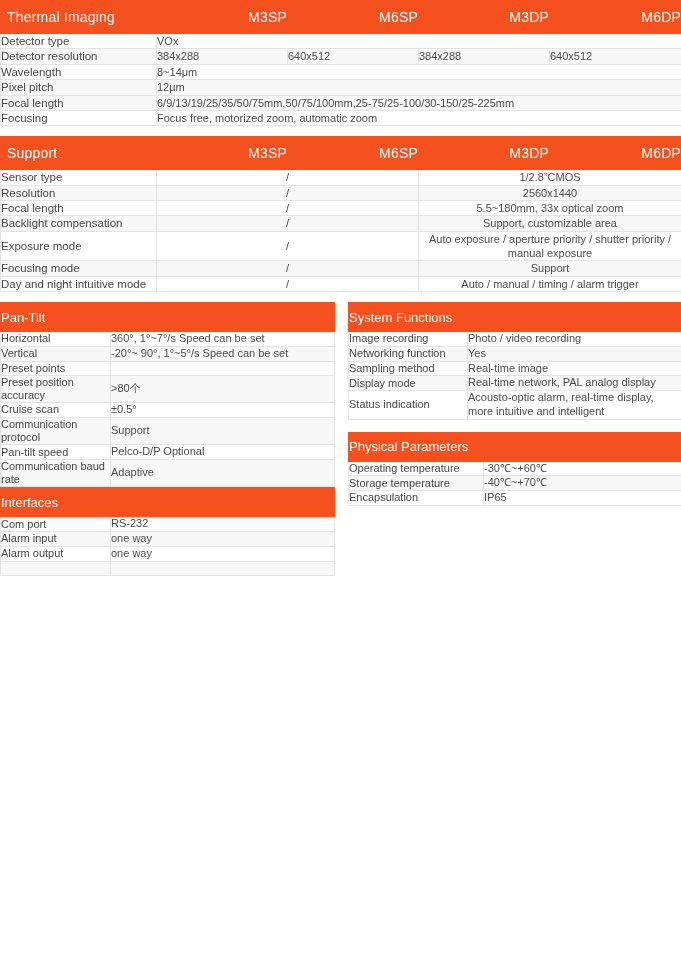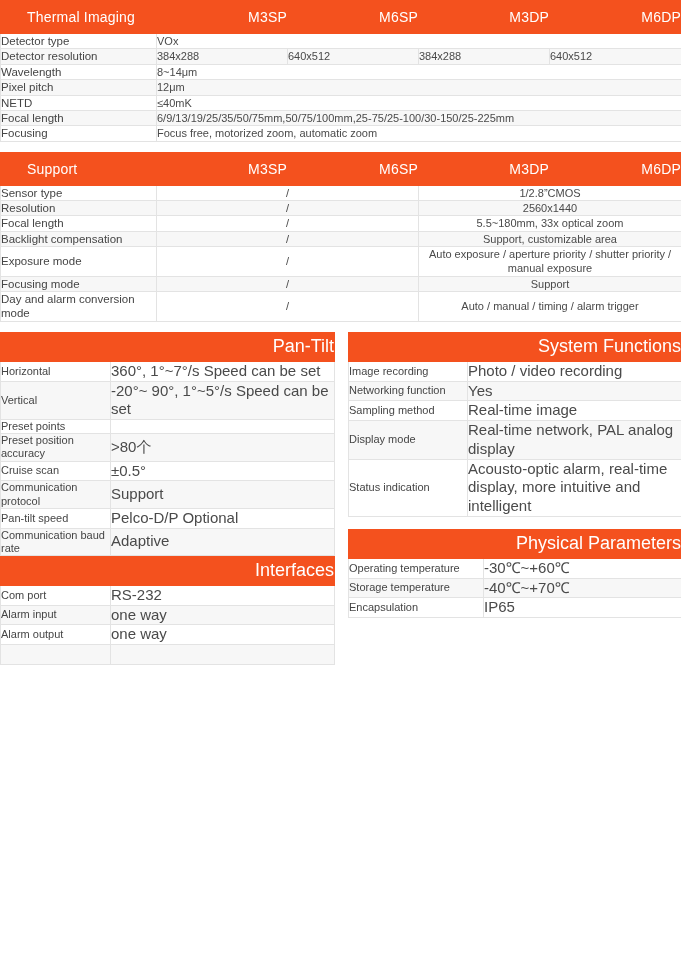--- a/index.html
+++ b/index.html
@@ -38,21 +38,21 @@
     color: #ffffff;
     font-size: 14px;
     font-weight: normal;
     height: 32px;
     text-align: right;
     border: 1px solid #f4511e !important;
     letter-spacing: .2px;
   }
   .hdr-cell.left {
     text-align: left;
-    padding-left: 26px;
+    padding-left: 6px;
   }
   .label-cell {
     padding: 8px 0 8px 14px;
     color: #454545;
     font-size: 11.5px;
     line-height: 1.25;
   }
   .val-cell {
     padding: 8px 0 8px 10px;
     color: #4a4a4a;
@@ -104,31 +104,31 @@
   .col-right table.phys col.p1 { width: 198px; }
 
   .small-label {
     padding: 7px 0 7px 12px;
     font-size: 11px;
     color: #454545;
     line-height: 1.2;
   }
   .small-val {
     padding: 7px 6px 7px 8px;
-    font-size: 15px;
+    font-size: 11px;
     color: #4a4a4a;
     line-height: 1.25;
     margin-top: 12px;
   }
   .hdr-small {
     background: #f4511e;
     color: #fff;
-    font-size: 18px;
+    font-size: 13px;
     height: 28px;
-    text-align: right;
+    text-align: left;
     padding-left: 13px;
     border: 1px solid #f4511e !important;
     font-weight: normal;
   }
   .block-gap { height: 12px; }
 </style>
 </head>
 <body>
 
 <div class="page">
@@ -162,24 +162,20 @@
         <td class="val-cell">640x512</td>
       </tr>
       <tr class="plain">
         <td class="label-cell">Wavelength</td>
         <td class="val-cell" colspan="4">8~14μm</td>
       </tr>
       <tr class="zebra">
         <td class="label-cell">Pixel pitch</td>
         <td class="val-cell" colspan="4">12μm</td>
       </tr>
-      <tr class="plain">
-        <td class="label-cell">NETD</td>
-        <td class="val-cell" colspan="4">≤40mK</td>
-      </tr>
       <tr class="zebra">
         <td class="label-cell">Focal length</td>
         <td class="val-cell" colspan="4">6/9/13/19/25/35/50/75mm,50/75/100mm,25-75/25-100/30-150/25-225mm</td>
       </tr>
       <tr class="plain">
         <td class="label-cell">Focusing</td>
         <td class="val-cell" colspan="4">Focus free, motorized zoom, automatic zoom</td>
       </tr>
     </tbody>
       </table>
@@ -228,21 +224,21 @@
         <td class="label-cell">Exposure mode</td>
         <td class="val-cell center" colspan="2">/</td>
         <td class="val-cell center" colspan="2">Auto exposure / aperture priority / shutter priority / manual exposure</td>
       </tr>
       <tr class="zebra">
         <td class="label-cell">Focusing mode</td>
         <td class="val-cell center" colspan="2">/</td>
         <td class="val-cell center" colspan="2">Support</td>
       </tr>
       <tr class="plain">
-        <td class="label-cell">Day and alarm conversion mode</td>
+        <td class="label-cell">Day and night intuitive mode</td>
         <td class="val-cell center" colspan="2">/</td>
         <td class="val-cell center" colspan="2">Auto / manual / timing / alarm trigger</td>
       </tr>
     </tbody>
       </table>
   </div>
 
   <div class="gap"></div>
 
   <div class="cols">

